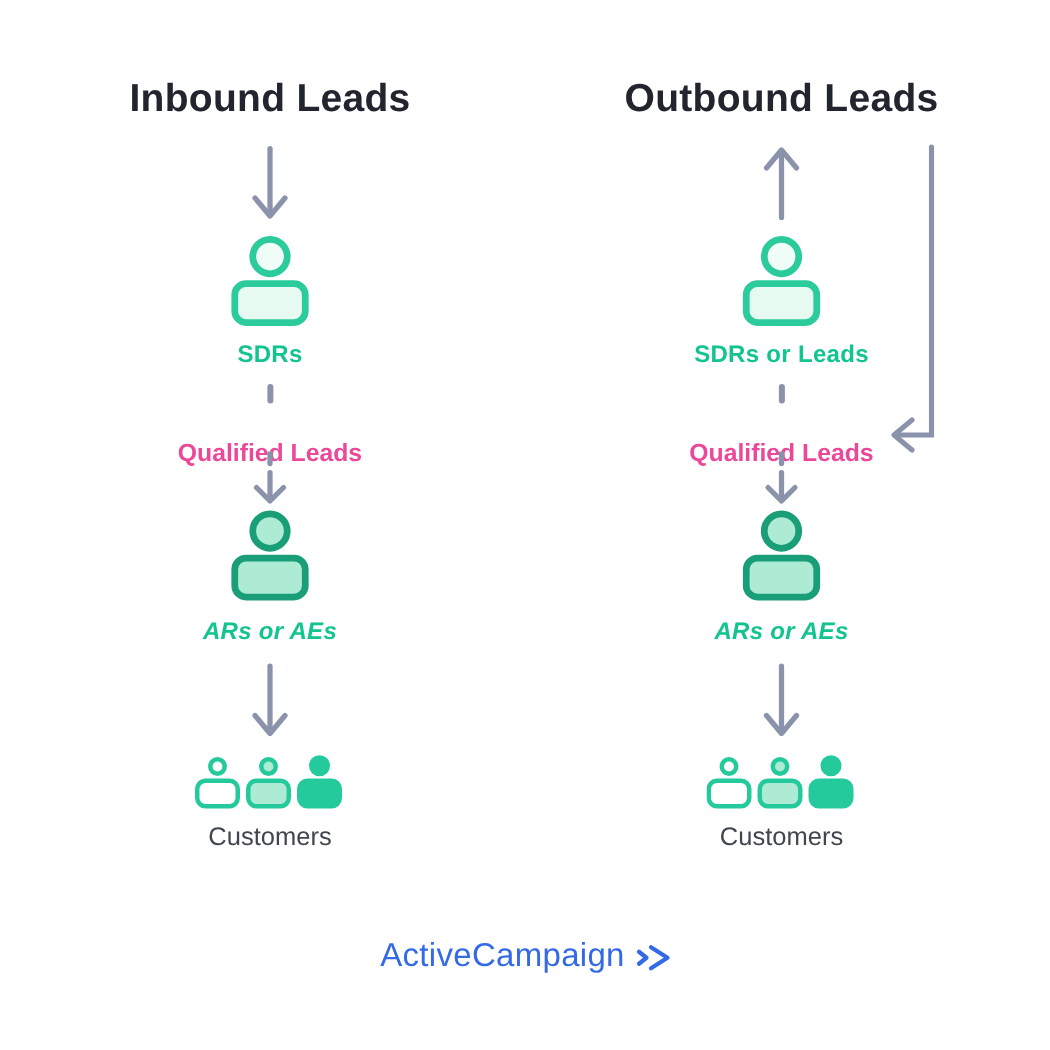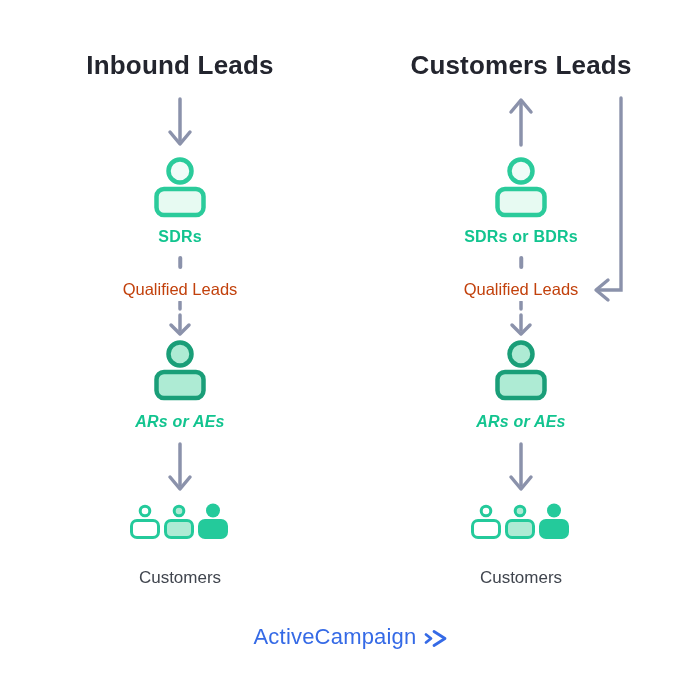--- a/index.html
+++ b/index.html
@@ -26,31 +26,31 @@
     color: #23252e;
   }
   .flow-arrow-1 { top: 97px; }
   .person-1 { top: 157px; }
   .stage-label {
     font-size: 16px; font-weight: 700; color: #12c48f; letter-spacing: 0.2px;
   }
   .stage-label-1 { top: 227px; height: 20px; }
   .dash-1 { top: 256px; }
   .qualified-label {
-    top: 279px; height: 20px;
-    font-size: 16.5px; font-weight: 400; color: #c2410c;
+    top: 292px; height: 20px;
+    font-size: 16.5px; font-weight: 700; color: #ec4899;
   }
   .flow-arrow-2 { top: 301px; }
   .person-2 { top: 340px; }
   .stage-label-2 { top: 412px; height: 20px; font-style: italic; }
   .flow-arrow-3 { top: 442px; }
   .customers-icons { top: 503px; }
   .customers-label {
     top: 547px; height: 22px;
-    font-size: 17px; font-weight: 400; color: #40454e; margin-top: 20px;
+    font-size: 17px; font-weight: 400; color: #40454e;
   }
 
   .dash-seg { width: 3.5px; height: 13px; background: #8b92ab; border-radius: 2px; }
 
   .return-arrow { position: absolute; left: 583px; top: 90px; }
 
   .brand {
     position: absolute; left: 0; top: 620px; width: 700px; height: 34px;
     display: flex; justify-content: center; align-items: center; gap: 7px;
   }
@@ -125,37 +125,37 @@
         <circle cx="83" cy="7.5" r="7" fill="#24ca9b"></circle>
         <rect x="68" y="16" width="30" height="20" rx="7" fill="#24ca9b"></rect>
       </svg>
     </div>
 
     <div class="node customers-label">Customers</div>
   </div>
 
   <div class="col col-right">
 
-    <div class="node title">Customers Leads</div>
+    <div class="node title">Outbound Leads</div>
 
     <div class="node flow-arrow-1">
       <svg width="28" height="50" viewBox="0 0 28 50" aria-hidden="true">
         <line x1="14" y1="7" x2="14" y2="48" stroke="#8b92ab" stroke-width="3.5" stroke-linecap="round"></line>
         <polyline points="4,15 14,3 24,15" fill="none" stroke="#8b92ab" stroke-width="3.5" stroke-linecap="round" stroke-linejoin="round"></polyline>
       </svg>
     </div>
 
     <div class="node person-1">
       <svg width="56" height="62" viewBox="0 0 56 62" aria-hidden="true">
         <circle cx="28" cy="14" r="11.5" fill="#f0fcf8" stroke="#2bcb9b" stroke-width="4.5"></circle>
         <rect x="4.5" y="32" width="47" height="26" rx="7.5" fill="#e7faf2" stroke="#2bcb9b" stroke-width="4.5"></rect>
       </svg>
     </div>
 
-    <div class="node stage-label stage-label-1">SDRs or BDRs</div>
+    <div class="node stage-label stage-label-1">SDRs or Leads</div>
 
     <div class="node dash-1">
         <span class="dash-seg"></span>
       </div>
 
     <div class="node qualified-label">Qualified Leads</div>
 
     <div class="node flow-arrow-2">
       <svg width="28" height="36" viewBox="0 0 28 36" aria-hidden="true">
         <line x1="14" y1="1" x2="14" y2="8" stroke="#8b92ab" stroke-width="3.5" stroke-linecap="round"></line>

